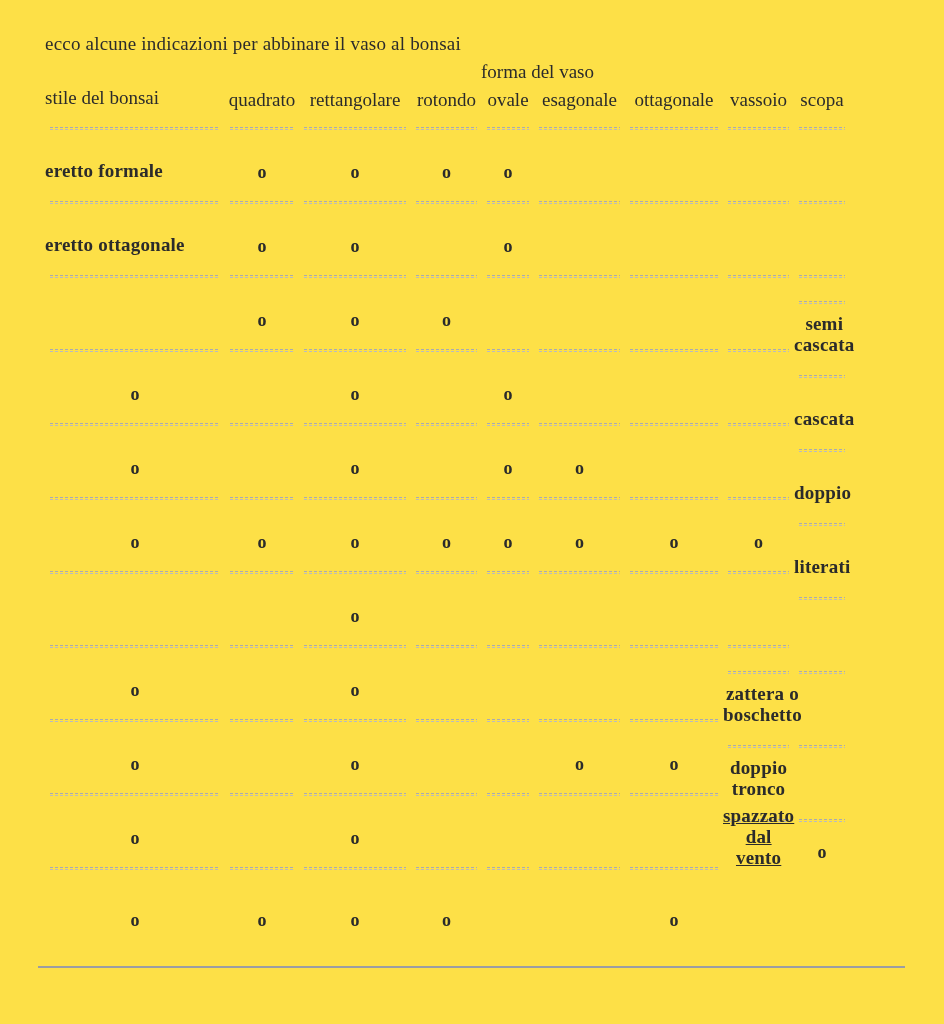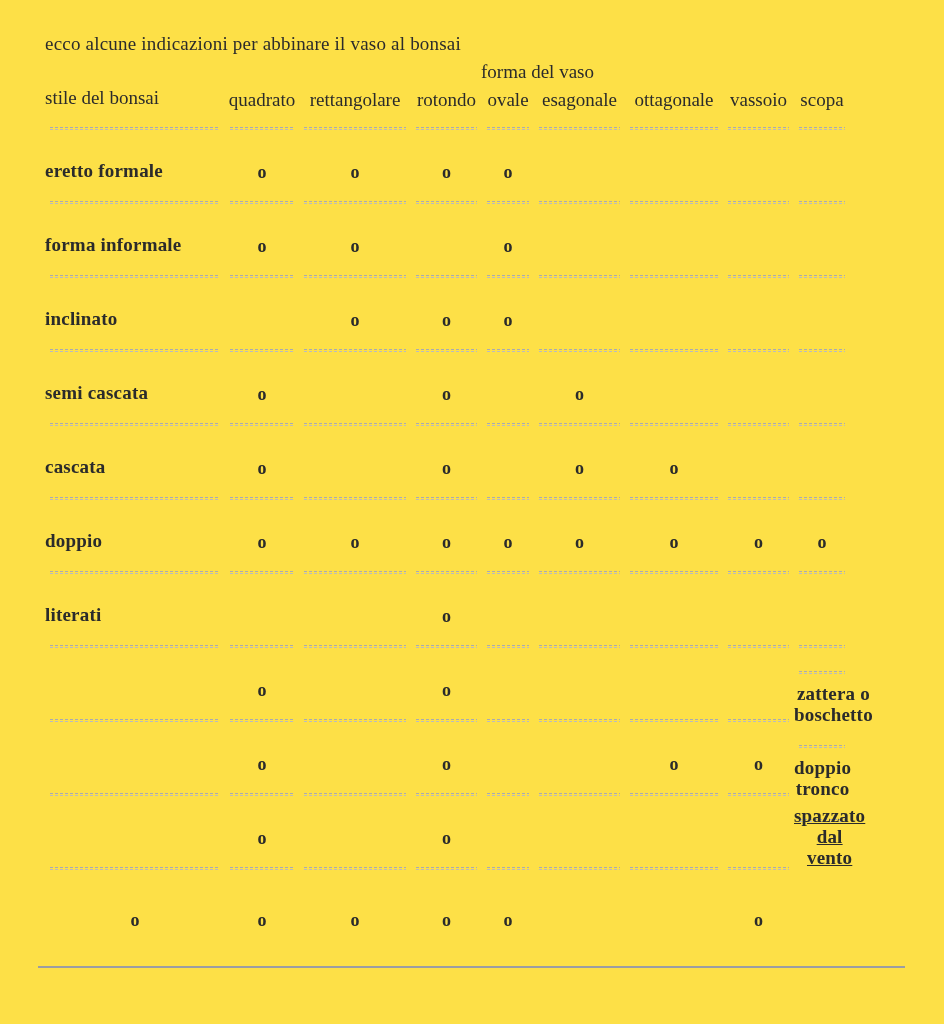--- a/index.html
+++ b/index.html
@@ -126,57 +126,56 @@
       </div>
       <div class="cell rule-cell">
         <div class="rule"></div>
       </div>
       <div class="cell rule-cell">
         <div class="rule"></div>
       </div>
       <div class="cell rule-cell">
         <div class="rule"></div>
       </div>
-      <div class="cell row-label">forma informale</div>
-      <div class="cell mark-cell">o</div>
-      <div class="cell mark-cell">o</div>
-      <div class="cell mark-cell"></div>
-      <div class="cell mark-cell">o</div>
-      <div class="cell mark-cell"></div>
-      <div class="cell mark-cell"></div>
-      <div class="cell mark-cell"></div>
-      <div class="cell mark-cell"></div>
-      <div class="cell rule-cell">
-        <div class="rule"></div>
-      </div>
-      <div class="cell rule-cell">
-        <div class="rule"></div>
-      </div>
-      <div class="cell rule-cell">
-        <div class="rule"></div>
-      </div>
-      <div class="cell rule-cell">
-        <div class="rule"></div>
-      </div>
-      <div class="cell rule-cell">
-        <div class="rule"></div>
-      </div>
-      <div class="cell rule-cell">
-        <div class="rule"></div>
-      </div>
-      <div class="cell rule-cell">
-        <div class="rule"></div>
-      </div>
-      <div class="cell rule-cell">
-        <div class="rule"></div>
-      </div>
-      <div class="cell rule-cell">
-        <div class="rule"></div>
-      </div>
-      <div class="cell row-label">inclinato</div>
+      <div class="cell row-label">eretto ottagonale</div>
+      <div class="cell mark-cell">o</div>
+      <div class="cell mark-cell">o</div>
+      <div class="cell mark-cell"></div>
+      <div class="cell mark-cell">o</div>
+      <div class="cell mark-cell"></div>
+      <div class="cell mark-cell"></div>
+      <div class="cell mark-cell"></div>
+      <div class="cell mark-cell"></div>
+      <div class="cell rule-cell">
+        <div class="rule"></div>
+      </div>
+      <div class="cell rule-cell">
+        <div class="rule"></div>
+      </div>
+      <div class="cell rule-cell">
+        <div class="rule"></div>
+      </div>
+      <div class="cell rule-cell">
+        <div class="rule"></div>
+      </div>
+      <div class="cell rule-cell">
+        <div class="rule"></div>
+      </div>
+      <div class="cell rule-cell">
+        <div class="rule"></div>
+      </div>
+      <div class="cell rule-cell">
+        <div class="rule"></div>
+      </div>
+      <div class="cell rule-cell">
+        <div class="rule"></div>
+      </div>
+      <div class="cell rule-cell">
+        <div class="rule"></div>
+      </div>
       <div class="cell mark-cell"></div>
       <div class="cell mark-cell">o</div>
       <div class="cell mark-cell">o</div>
       <div class="cell mark-cell">o</div>
       <div class="cell mark-cell"></div>
       <div class="cell mark-cell"></div>
       <div class="cell mark-cell"></div>
       <div class="cell mark-cell"></div>
       <div class="cell rule-cell">
         <div class="rule"></div>

